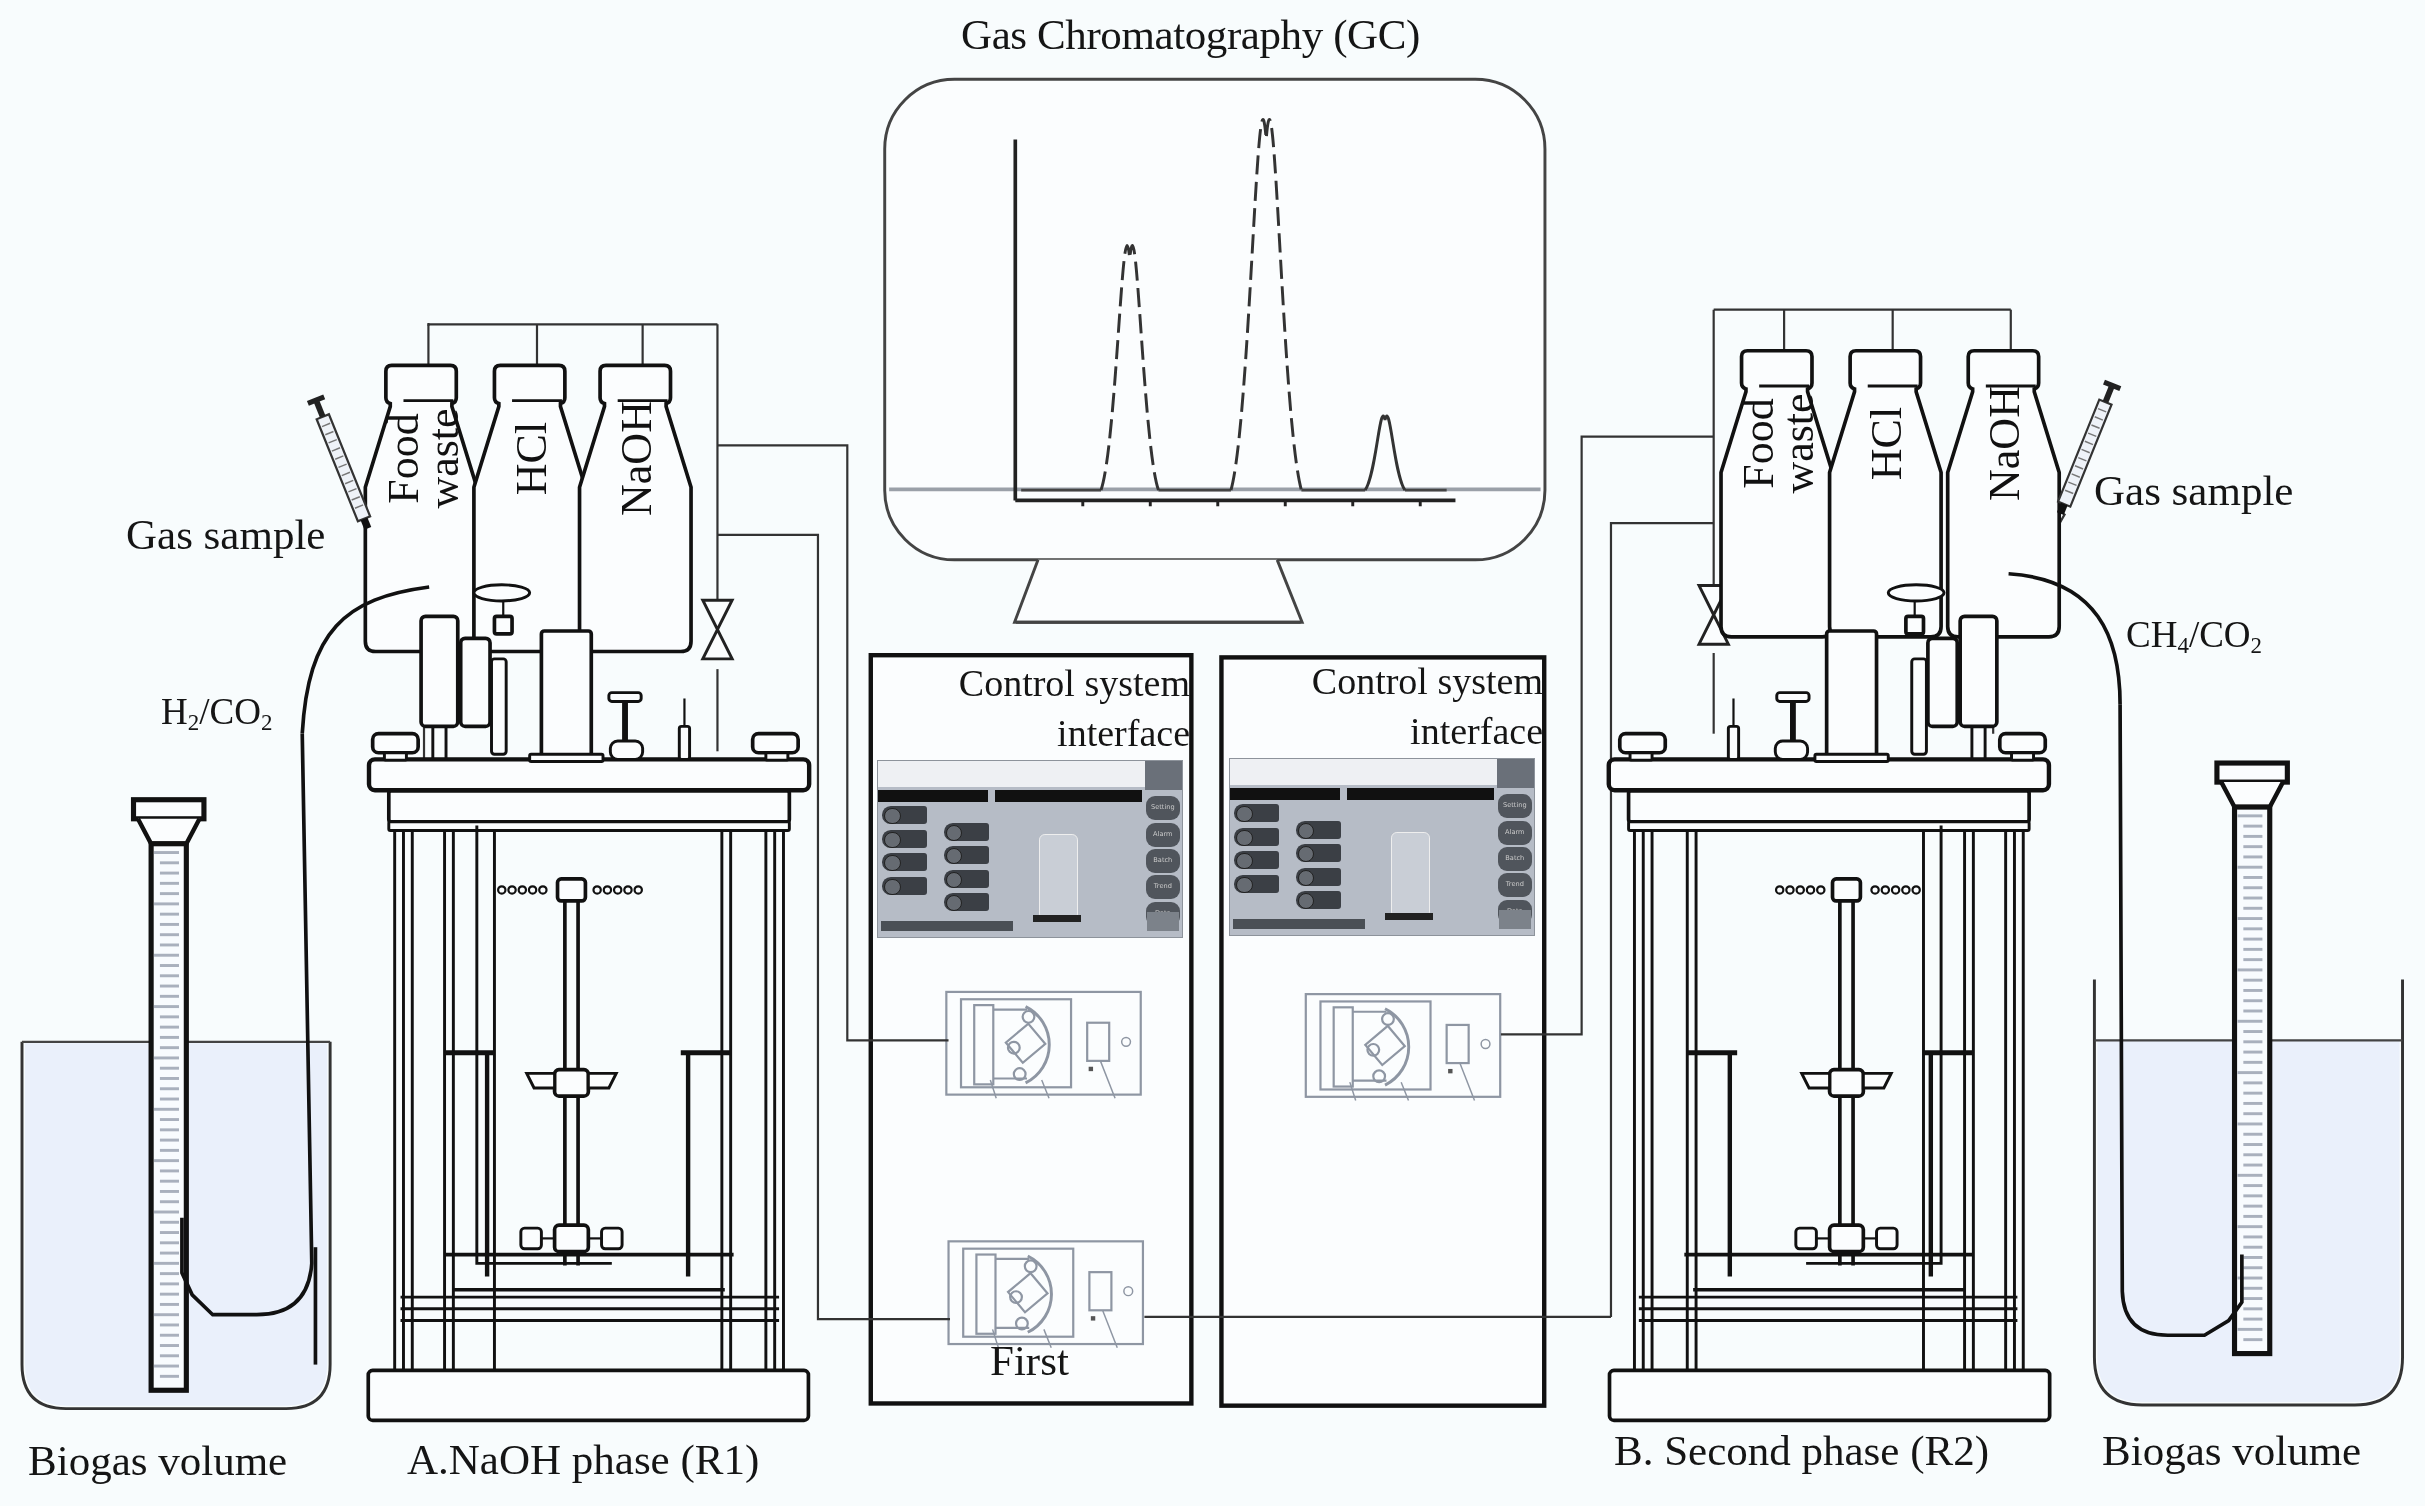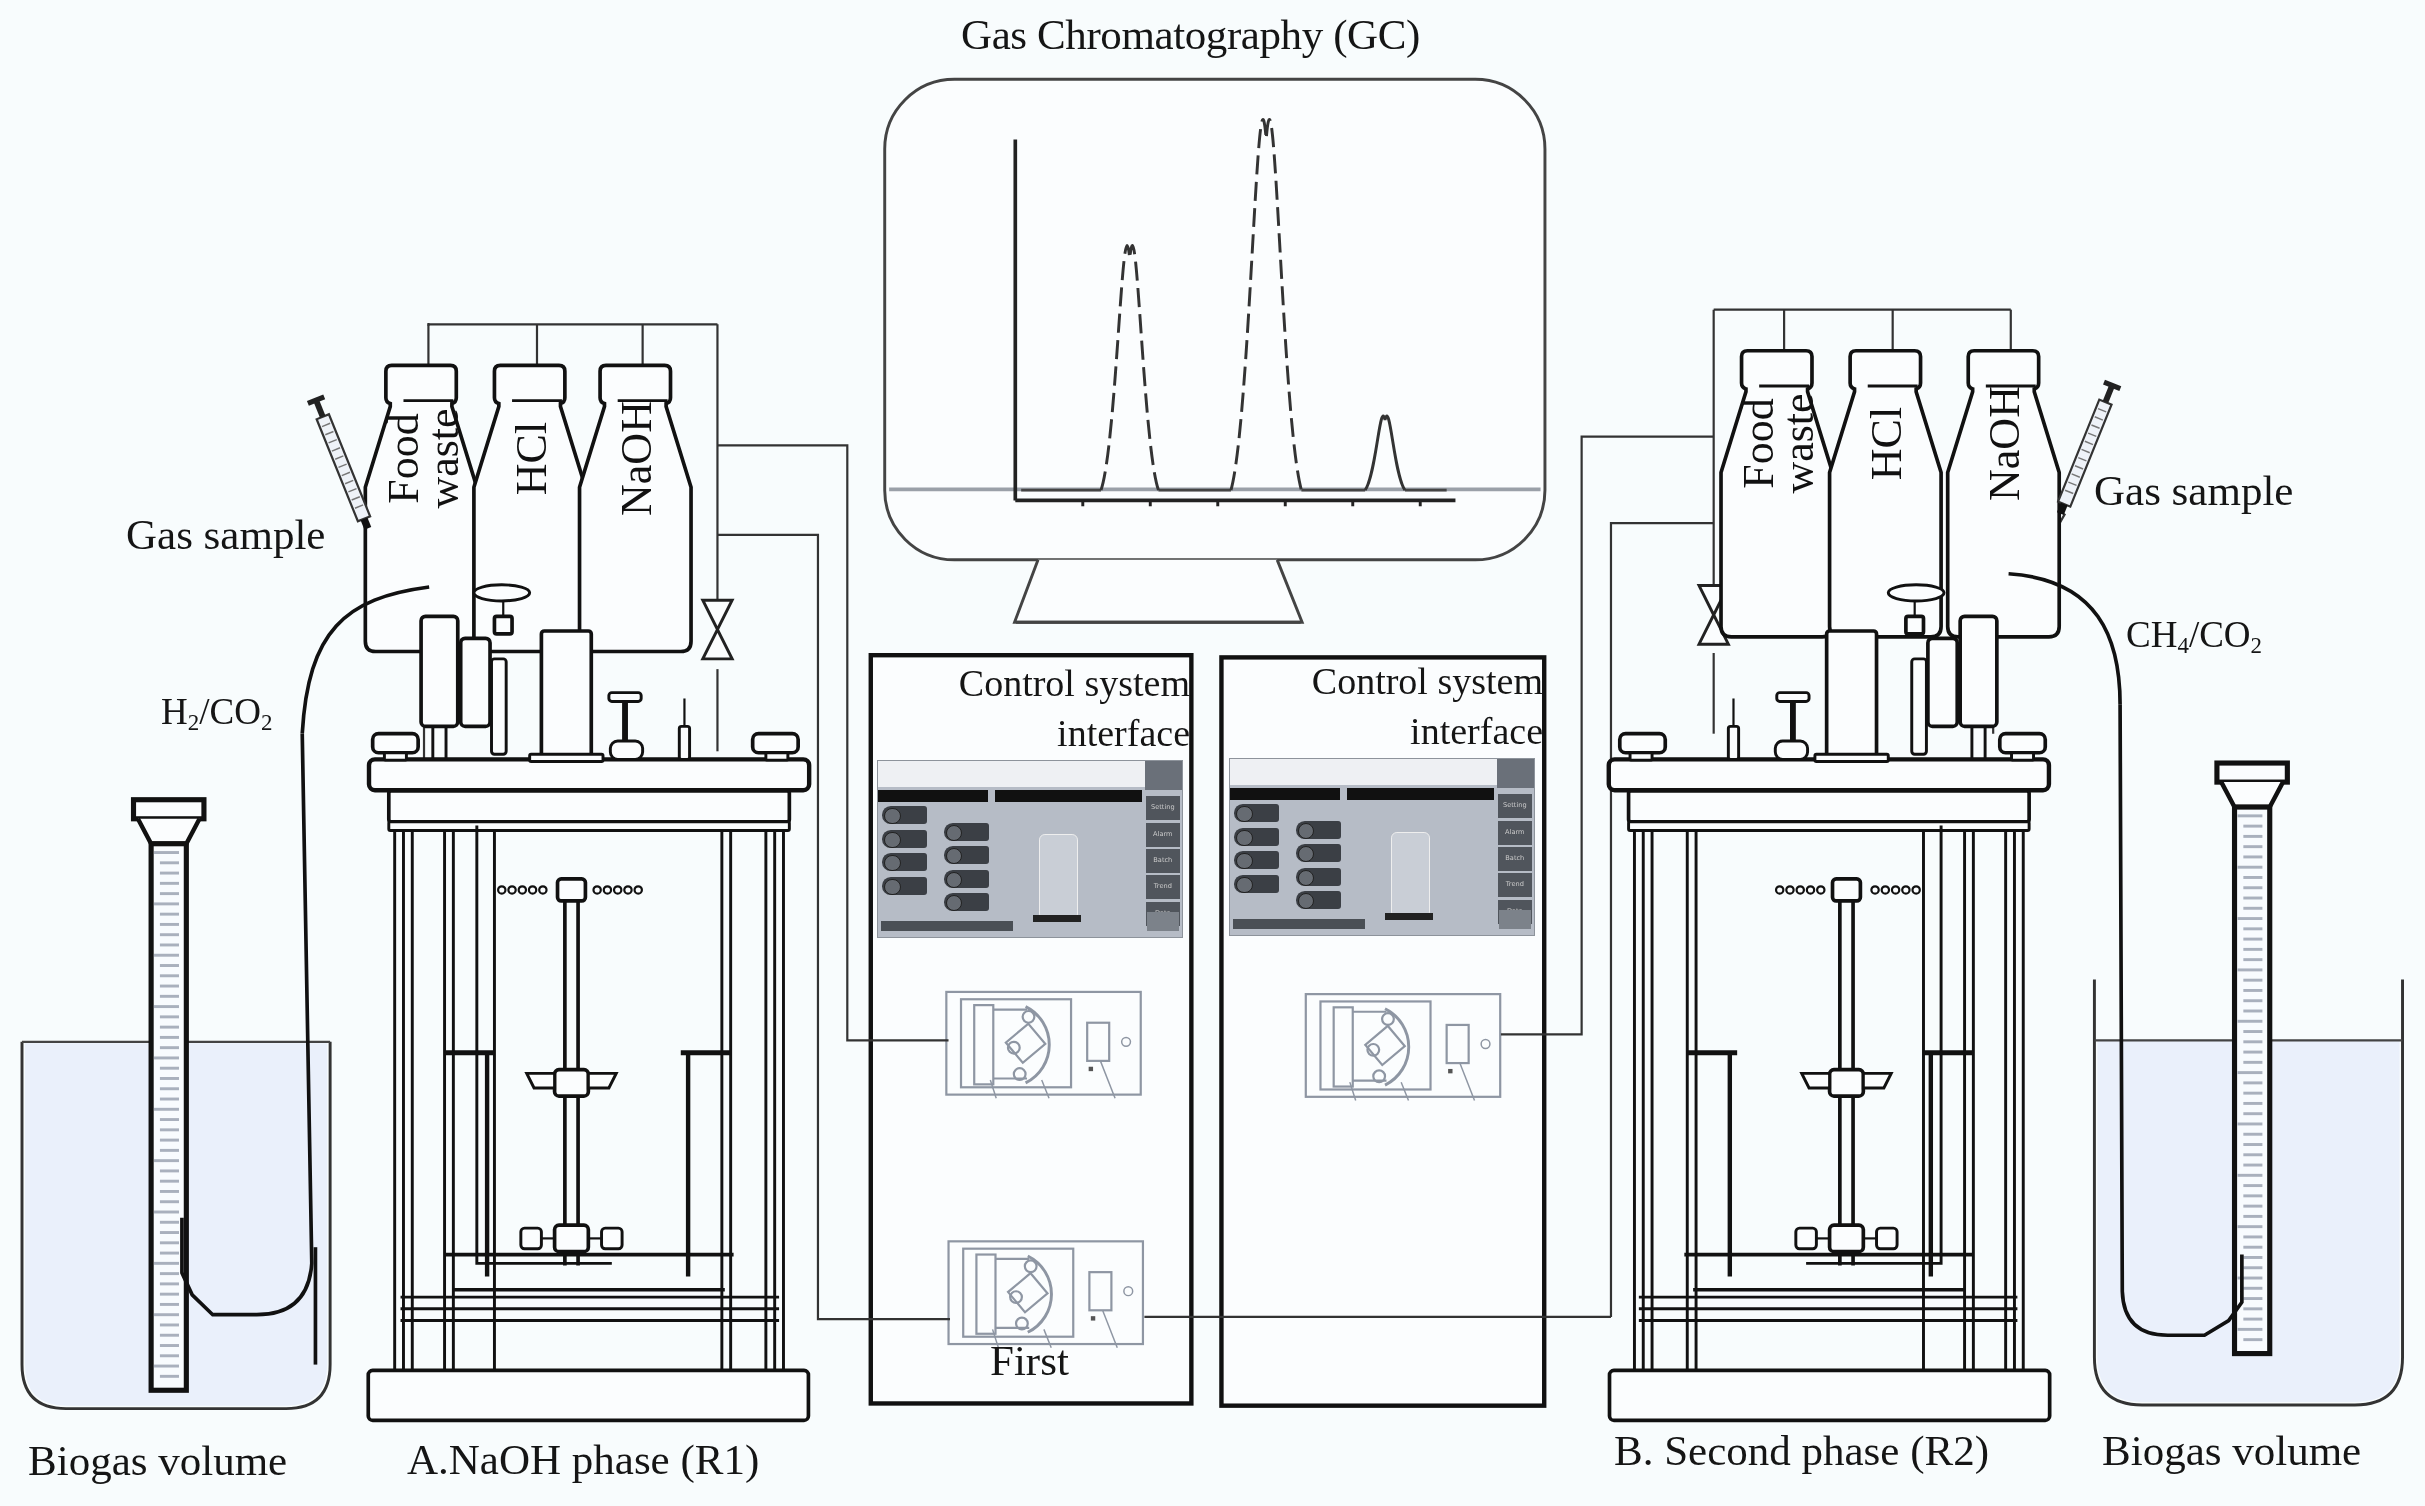--- a/index.html
+++ b/index.html
@@ -7,21 +7,21 @@
   #stage { position: absolute; left: 0; top: 0; width: 2426px; height: 1507px; }
   .lbl { position: absolute; font-family: "Liberation Serif", "DejaVu Serif", serif; color: #151515; white-space: nowrap; line-height: 1; }
   .lbl sub { font-size: 0.62em; vertical-align: -0.25em; }
   .title { font-size: 43px; letter-spacing: -0.4px; }
   .caption { font-size: 40px; }
   .cs { font-size: 38px; text-align: right; line-height: 1.32; }
   .bottle-text { position: absolute; font-size: 44px; transform: rotate(-90deg); transform-origin: center center; text-align: center; line-height: 0.9; }
   .panel { position: absolute; background: #b6bcc6; border: 1.5px solid #8d939b; overflow: hidden; }
   .panel .hdr { position: absolute; left: 0; top: 0; right: 37px; height: 26.4px; background: #eef0f3; }
   .panel .bar { position: absolute; height: 11.7px; background: #111; }
-  .panel .sidebtn { position: absolute; right: 2.2px; width: 34px; height: 23.5px; background: #50555c; color: #ccc; font: 6.6px "DejaVu Sans", sans-serif; text-align: center; line-height: 23.5px; }
+  .panel .sidebtn { position: absolute; right: 2.2px; width: 34px; height: 23.5px; background: #50555c; color: #ccc; font: 6.6px "DejaVu Sans", sans-serif; text-align: center; line-height: 23.5px; border-radius: 9px; }
   .panel .knob { position: absolute; width: 45px; height: 17.6px; background: #3b3f45; border-radius: 8.8px 2.9px 2.9px 8.8px; }
   .panel .knob::before { content: ""; position: absolute; left: 1.5px; top: 1.5px; width: 14.7px; height: 14.7px; border-radius: 50%; background: #666b72; border: 0.7px solid #222; }
 </style>
 </head>
 <body>
 
 <svg id="stage" width="2426" height="1507" viewBox="0 0 3307 2054" xmlns="http://www.w3.org/2000/svg">
   <defs>
     <g id="bottle">
       <path d="M30,0 h60 q8,0 8,8 v36 q0,6 -6,8 l0,4 l34,110 v210 q0,14 -14,14 h-124 q-14,0 -14,-14 v-210 l34,-110 l0,-4 q-6,-2 -6,-8 v-36 q0,-8 8,-8 z" fill="#fbfdfe" stroke="#111" stroke-width="5"></path>

